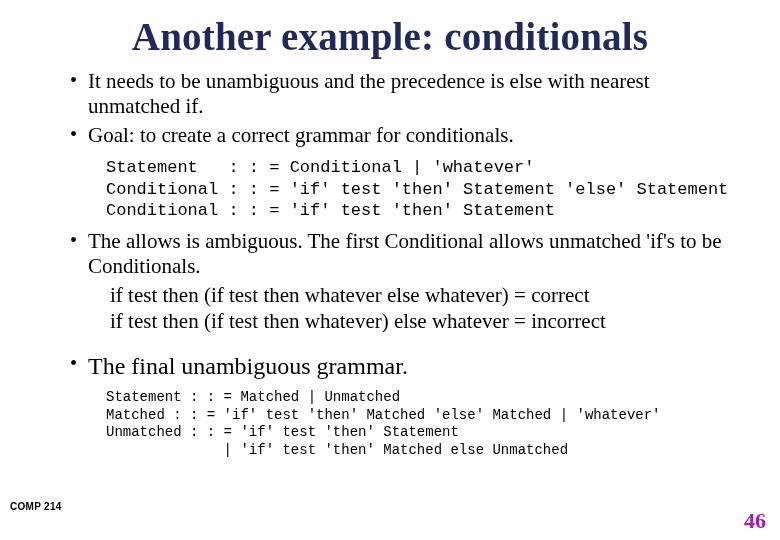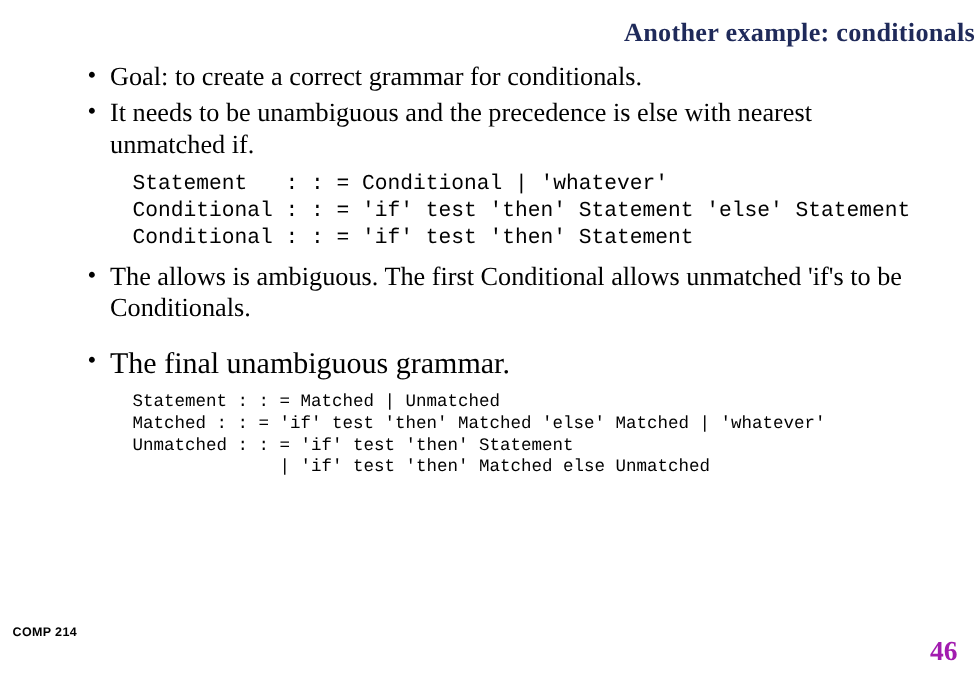--- a/index.html
+++ b/index.html
@@ -12,24 +12,24 @@
     color: #000000;
     overflow: hidden;
   }
   .slide {
     position: relative;
     width: 780px;
     height: 540px;
     box-sizing: border-box;
   }
   .title {
-    font-size: 21px;
+    font-size: 39px;
     font-weight: bold;
     color: #1f2a5a;
-    text-align: right;
+    text-align: center;
     padding-top: 14px;
     padding-bottom: 6px;
     letter-spacing: 0.2px;
   }
   .body {
     padding: 4px 40px 0 70px;
   }
   ul.top {
     list-style: none;
     margin: 0;
@@ -98,37 +98,39 @@
 <body>
 
 <div class="slide">
 
   <div class="title">Another example: conditionals</div>
 
   <div class="body">
     <ul class="top">
 
       <li>
-        <span>Goal: to create a correct grammar for conditionals.</span>
+        <span>It needs to be unambiguous and the precedence is else with nearest unmatched if.</span>
       </li>
 
       <li>
-        <span>It needs to be unambiguous and the precedence is else with nearest unmatched if.</span>
+        <span>Goal: to create a correct grammar for conditionals.</span>
       </li>
     </ul>
 
     <div class="codeblock">Statement   : : = Conditional | 'whatever'
 Conditional : : = 'if' test 'then' Statement 'else' Statement
 Conditional : : = 'if' test 'then' Statement</div>
 
     <ul class="top">
       <li>
         <span>The allows is ambiguous. The first Conditional allows unmatched 'if's to be Conditionals.</span>
       </li>
     </ul>
+    <div class="subline">if test then (if test then whatever else whatever) = correct</div>
+    <div class="subline">if test then (if test then whatever) else whatever = incorrect</div>
 
     <ul class="top">
       <li class="small">
         <span>The final unambiguous grammar.</span>
       </li>
     </ul>
 
     <div class="codeblock tight">Statement : : = Matched | Unmatched
 Matched : : = 'if' test 'then' Matched 'else' Matched | 'whatever'
 Unmatched : : = 'if' test 'then' Statement

